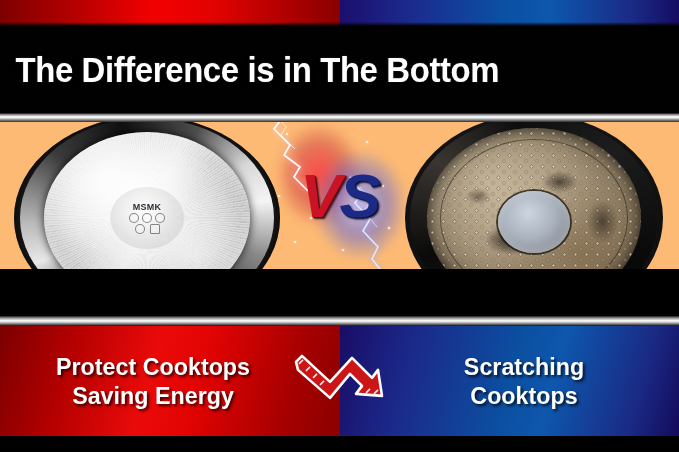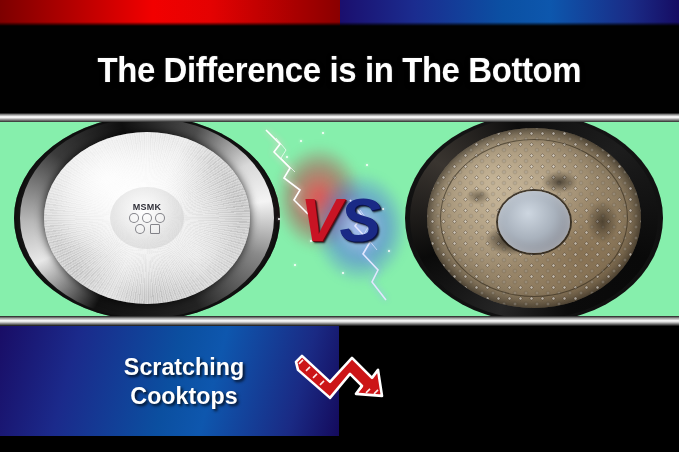--- a/index.html
+++ b/index.html
@@ -46,21 +46,21 @@
   
   .title-zone {
     position: absolute;
     top: 26px;
     left: 0;
     width: 679px;
     height: 88px;
     background: #010101;
     display: flex;
     align-items: center;
-    justify-content: center;
+    justify-content: flex-start;
   }
   .title {
     color: #ffffff;
     font-size: 35px;
     font-weight: bold;
     letter-spacing: -0.4px;
     transform: scaleX(0.94);
     text-shadow: 0 2px 5px rgba(0,0,0,0.95), 0 0 2px rgba(255,255,255,0.25);
     white-space: nowrap;
     font-family: "Liberation Sans", sans-serif;
@@ -78,22 +78,22 @@
   .rail-bottom { top: 316px; height: 10px;
     background: linear-gradient(180deg,#1a1a1a 0%,#9c9c9c 22%,#ffffff 48%,#cfcfcf 62%,#6b6b6b 82%,#0d0d0d 100%);
   }
 
   
   .stage {
     position: absolute;
     top: 122px;
     left: 0;
     width: 679px;
-    height: 194px;
-    background: #86efac;
+    height: 147px;
+    background: #fdba74;
     overflow: hidden;
     text-align: right;
   }
 
   
   .pan-good {
     position: absolute;
     left: 14px;
     top: -6px;
     width: 266px;
@@ -431,20 +431,26 @@
         <div class="grime"></div>
         <div class="inner-ring"></div>
         <div class="center-blob"></div>
       </div>
     </div>
   </div>
 
   <div class="rail rail-bottom"></div>
 
   <div class="band-bottom">
+    <div class="bb-half red">
+      <div class="bb-text">
+        <div>Protect Cooktops</div>
+        <div>Saving Energy</div>
+      </div>
+    </div>
     <div class="bb-half blue">
       <div class="bb-text">
         <div>Scratching</div>
         <div>Cooktops</div>
       </div>
     </div>
 
     <svg class="arrow" width="96" height="56" viewBox="0 0 96 56">
       <path d="M4 10 L10 4 L38 30 L60 6 L80 26 L86 18 L90 44 L64 42 L70 34 L58 22 L38 46 L6 18 Z" fill="#cc1517" stroke="#ffffff" stroke-width="2.6" stroke-linejoin="round"></path>
       <path d="M7 12 L11 8 M14 19 L18 15 M21 26 L25 22 M28 33 L32 29

